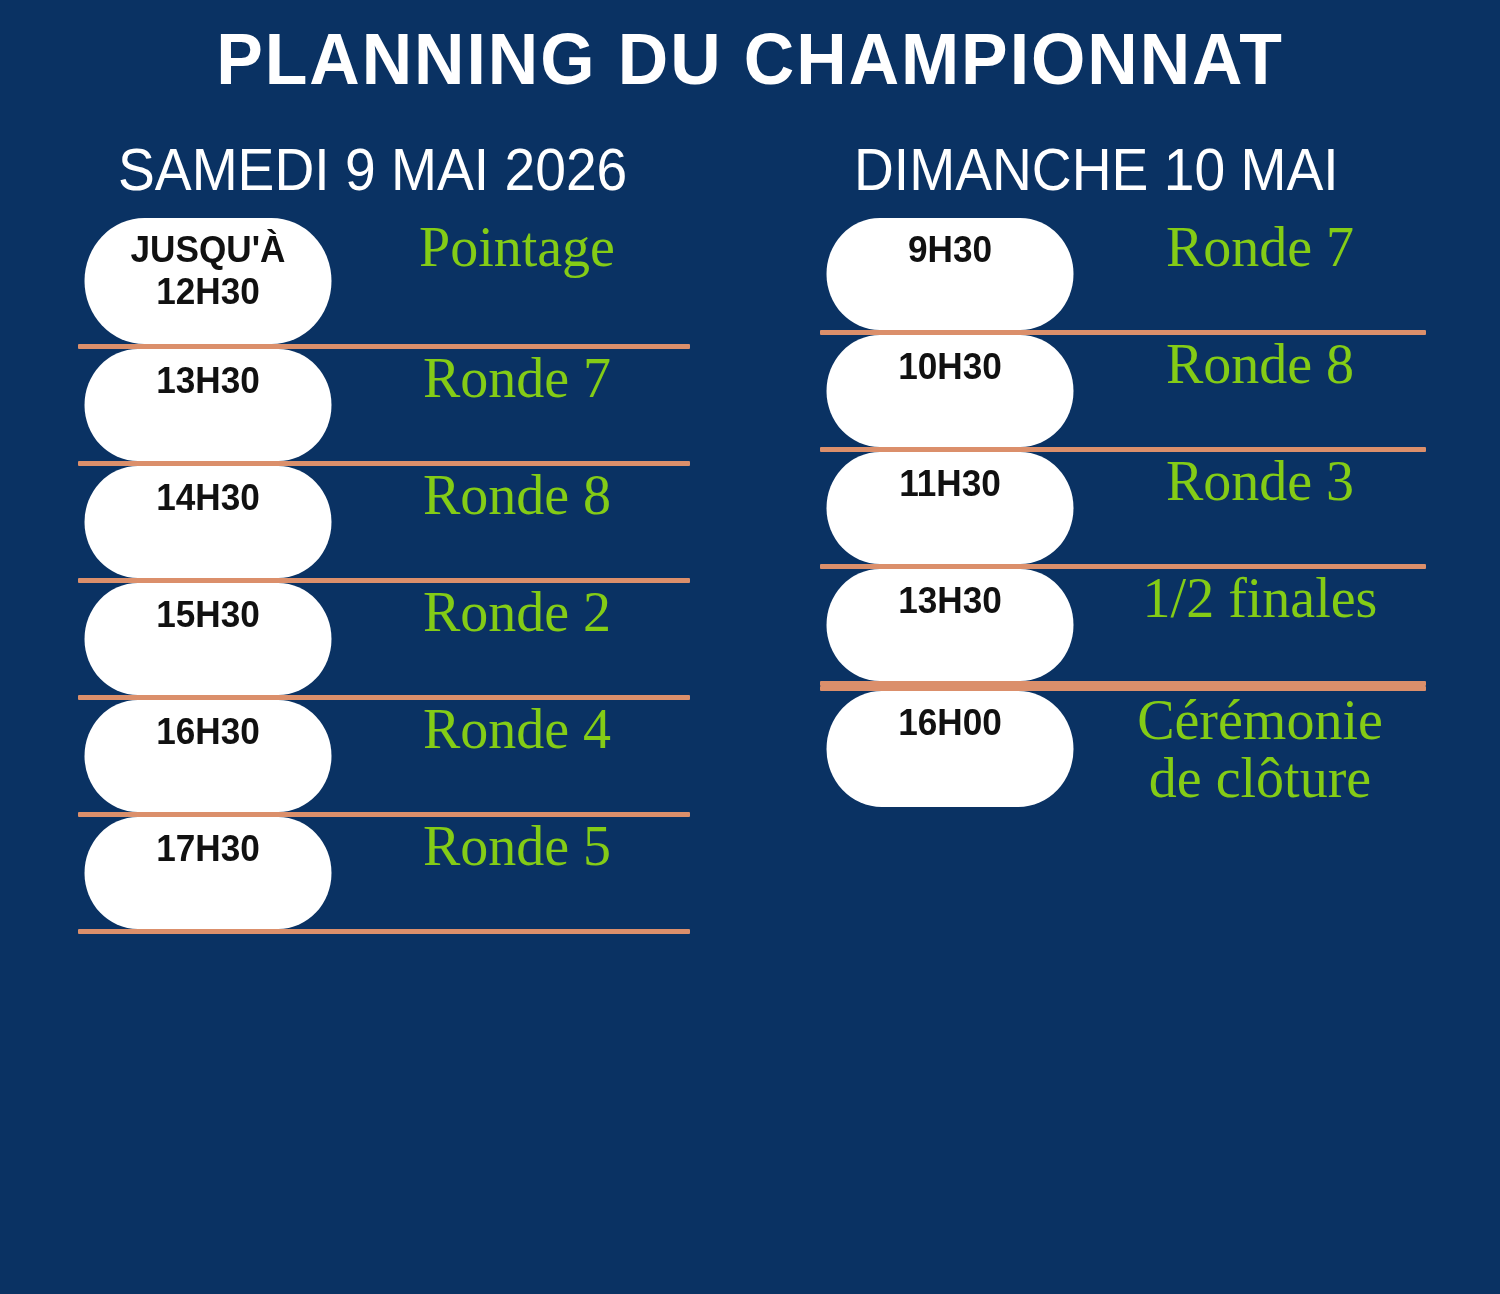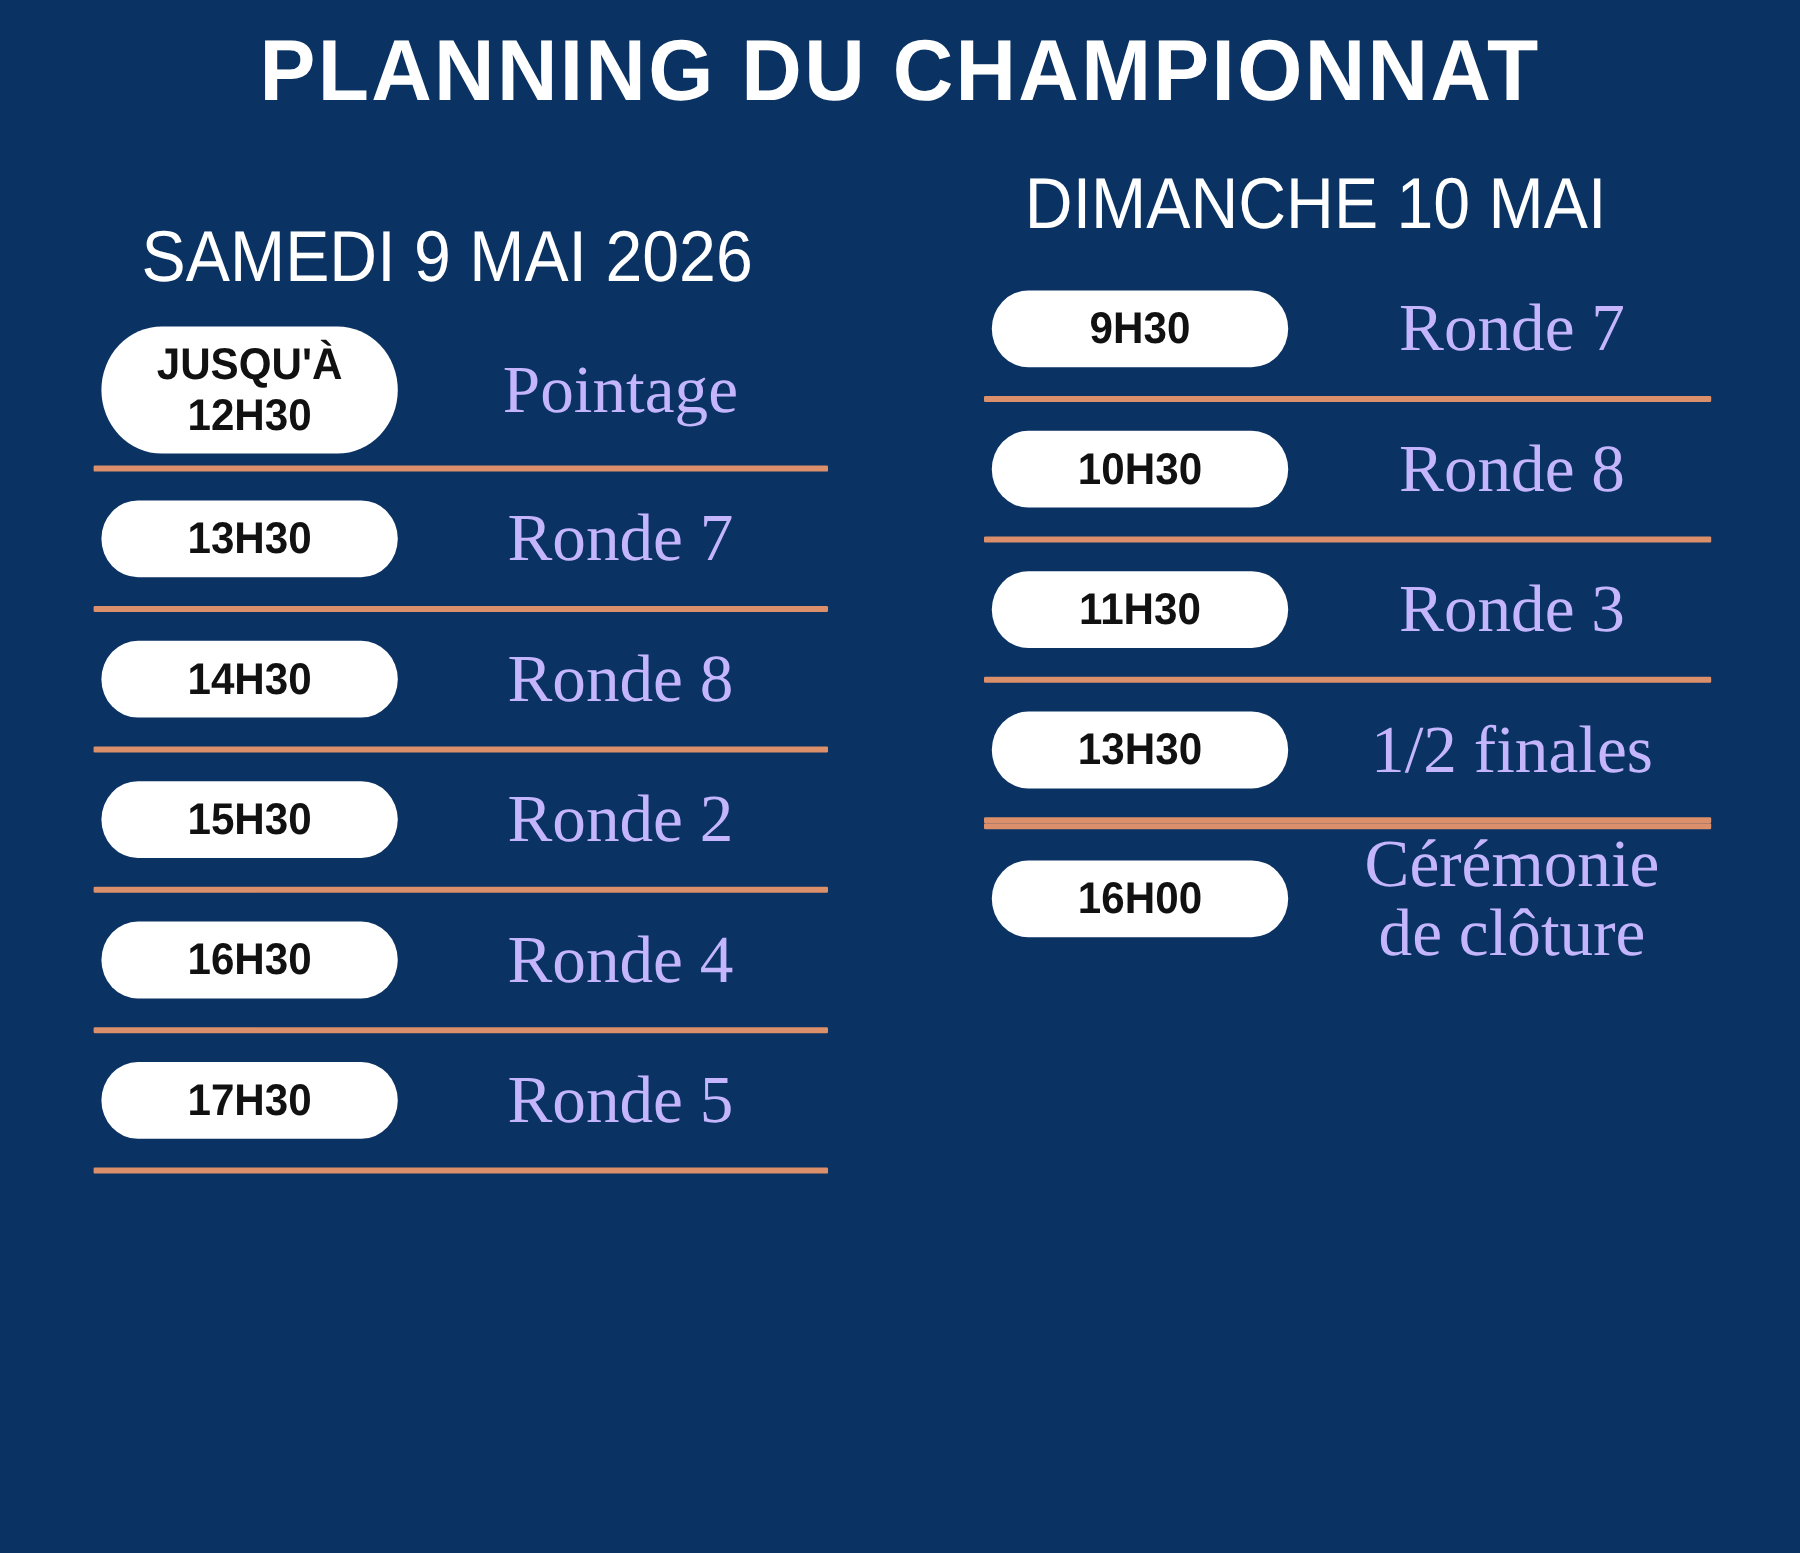--- a/index.html
+++ b/index.html
@@ -44,21 +44,21 @@
   .columns {
     position: absolute;
     left: 0;
     top: 140px;
     width: 1500px;
   }
   .col {
     position: absolute;
     top: 0;
   }
-  .col-left  { left: 78px;  width: 612px; margin-top: 44px; }
+  .col-left  { left: 78px;  width: 612px; }
   .col-right { left: 820px; width: 606px; }
 
   .day-heading {
     color: #ffffff;
     font-family: "Liberation Sans", sans-serif;
     font-weight: normal;
     font-size: 60px;
     line-height: 1.0;
     letter-spacing: 0px;
     margin: 0 0 18px 40px;
@@ -72,21 +72,20 @@
 
   
   .row {
     display: flex;
     align-items: center;
     justify-content: flex-start;
     position: relative;
   }
   .row-inner {
     display: flex;
-    align-items: center;
     width: 100%;
     min-height: 112px;
   }
   .row.tall .row-inner { min-height: 126px; }
 
   .pill {
     background: #ffffff;
     color: #111111;
     border-radius: 999px;
     min-width: 260px;
@@ -104,21 +103,21 @@
   }
   .col-right .pill { min-width: 260px; }
 
   .pill .pill-line {
     display: block;
     white-space: nowrap;
   }
 
   .event {
     flex: 1 1 auto;
-    color: #c4b5fd;
+    color: #84cc16;
     font-family: "Liberation Serif", serif;
     font-weight: normal;
     font-size: 56px;
     line-height: 1.04;
     text-align: center;
     padding-left: 14px;
     padding-right: 8px;
     white-space: pre-line;
   }
   .col-right .event {

